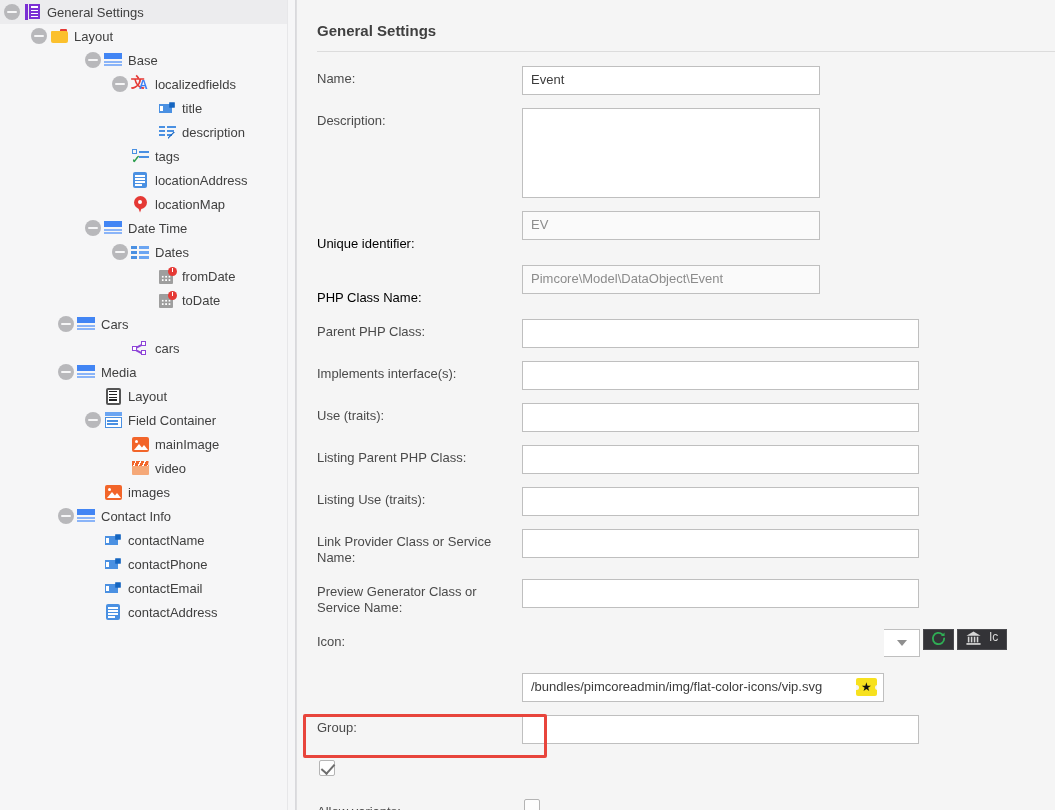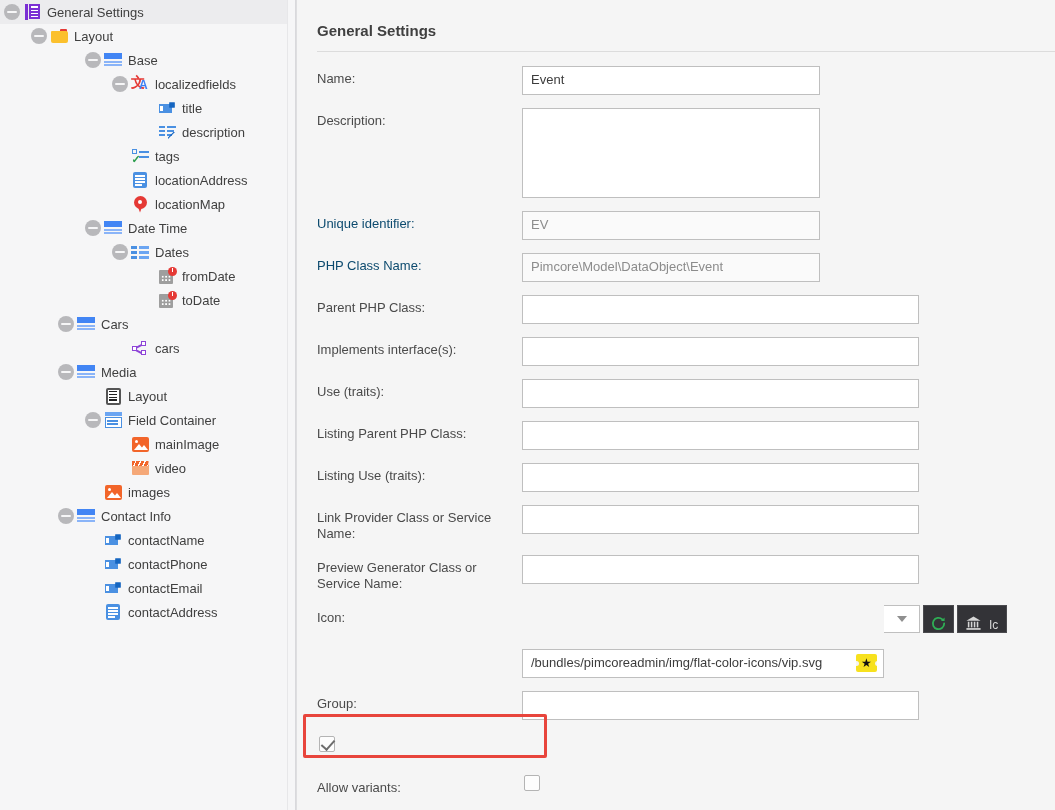--- a/index.html
+++ b/index.html
@@ -161,21 +161,21 @@
     margin-bottom: 13px;
   }
   .flabel {
     width: 205px;
     flex: 0 0 205px;
     font-size: 13px;
     color: #4a4a4a;
     line-height: 16px;
     padding-top: 5px;
   }
-  .flabel.disabled { color: #0c4a6e; }
+  .flabel.disabled { color: #000000; margin-top: 20px; }
   .fctl { flex: 1 1 auto; }
   .finput {
     display: block;
     height: 29px;
     border: 1px solid #bfbfbf;
     background: #fff;
     font-family: "Liberation Sans", sans-serif;
     font-size: 13px;
     color: #3c3c3c;
     padding: 0 8px;
@@ -216,24 +216,24 @@
     background: #fff;
     display: flex; align-items: center; justify-content: center;
   }
   .caret-down {
     width: 0; height: 0;
     border-left: 5px solid transparent;
     border-right: 5px solid transparent;
     border-top: 6px solid #8f8f8f;
   }
   .dark-btn {
-    height: 28px;
+    height: 21px;
     background: #333337;
     border: 1px solid #4a4a4e;
-    display: flex; align-items: flex-end; justify-content: center;
+    display: flex; align-items: flex-start; justify-content: center;
     padding: 0 6px;
     margin-left: 3px;
   }
   .dark-btn.with-text { padding-left: 6px; padding-right: 8px; gap: 6px; }
   .dark-btn-text { color: #d8d8d8; font-size: 12px; white-space: nowrap; }
   .refresh-ico { width: 17px; height: 17px; position: relative; }
   .refresh-ico svg { display:block; }
   .bank-ico { width: 19px; height: 17px; position: relative; }
   .chkbox {
     width: 16px; height: 16px;

